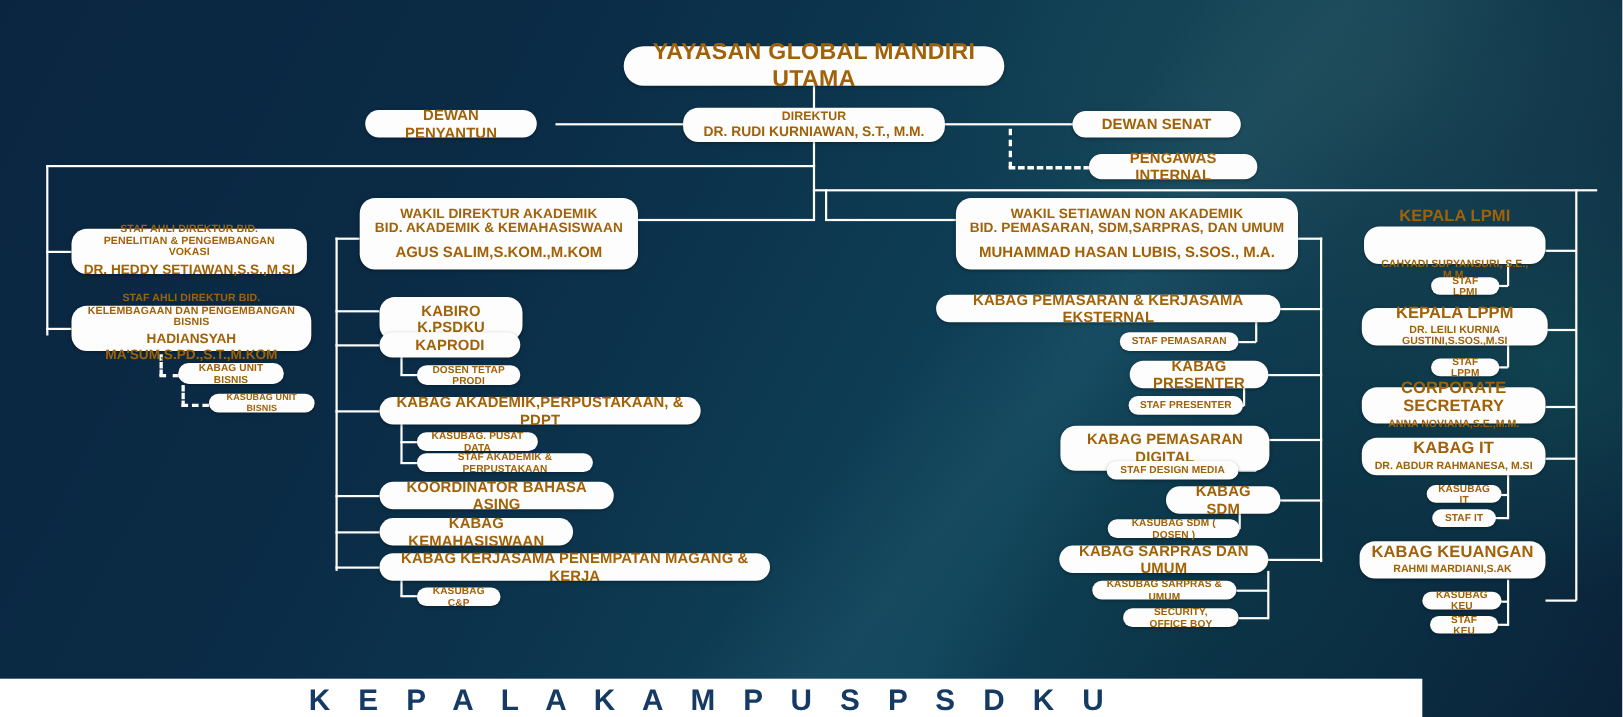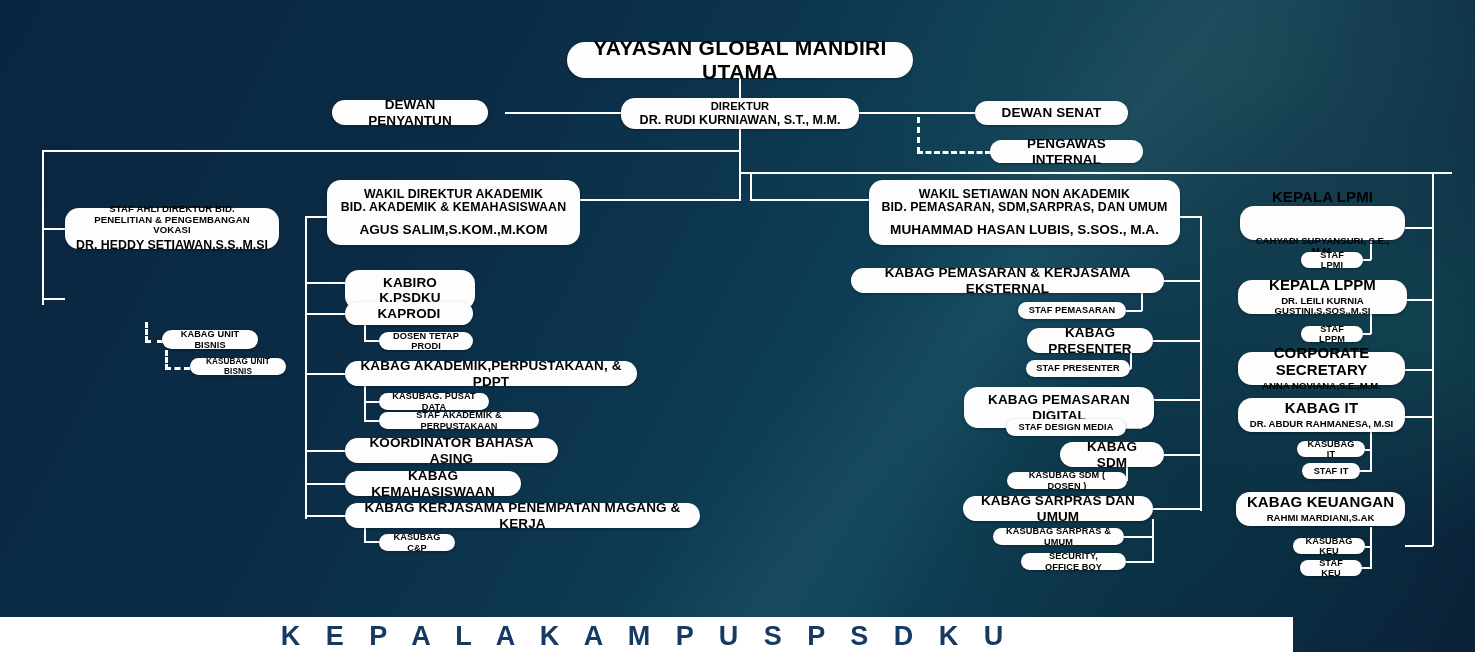--- a/index.html
+++ b/index.html
@@ -25,21 +25,21 @@
   
   .ln { position: absolute; background: #ffffff; z-index: 1; }
   .lh { height: 2px; }
   .lv { width: 2px; }
   .dash-h { position:absolute; height:0; border-top:3px dashed #ffffff; z-index:1; }
   .dash-v { position:absolute; width:0; border-left:3px dashed #ffffff; z-index:1; }
 
   
   .box {
     position: absolute; z-index: 3;
-    background: #fdfdfd; color: #000000;
+    background: #fdfdfd; color: #a16207;
     border-radius: 14px;
     display: flex; flex-direction: column;
     align-items: center; justify-content: center;
     text-align: center;
     box-shadow: 0 1px 3px rgba(0,0,0,0.35);
     padding: 3px 10px;
     line-height: 1.12;
   }
   .box .t1 { font-weight: 800; letter-spacing: 0.1px; }
   .box .t2 { font-weight: 700; }
@@ -176,20 +176,25 @@
   <div class="box lvl1" style="left:990px; top:140px; width:153px; height:23px;">
     <span class="t1">PENGAWAS INTERNAL</span>
   </div>
 
   <div class="box staffahli" style="left:65px; top:208px; width:214px; height:41px;">
     <span class="t1">STAF AHLI DIREKTUR BID.</span>
     <span class="t1">PENELITIAN &amp; PENGEMBANGAN VOKASI</span>
     <span class="t2">DR. HEDDY SETIAWAN,S.S.,M.SI</span>
   </div>
 
+  <div class="box staffahli" style="left:65px; top:278px; width:218px; height:41px;">
+    <span class="t1">STAF AHLI DIREKTUR  BID.</span>
+    <span class="t1">KELEMBAGAAN DAN PENGEMBANGAN BISNIS</span>
+    <span class="t2">HADIANSYAH MA'SUM,S.PD.,S.T.,M.KOM</span>
+  </div>
 
   <div class="dash-v" style="left:145px; top:322px; height:20px;"></div>
   <div class="dash-h" style="left:145px; top:340px; width:18px;"></div>
   <div class="box small" style="left:162px; top:330px; width:96px; height:19px;">
     <span class="t1">KABAG UNIT BISNIS</span>
   </div>
   <div class="dash-v" style="left:165px; top:350px; height:20px;"></div>
   <div class="dash-h" style="left:165px; top:367px; width:25px;"></div>
   <div class="box tiny" style="left:190px; top:358px; width:96px; height:17px;">
     <span class="t1">KASUBAG UNIT BISNIS</span>

